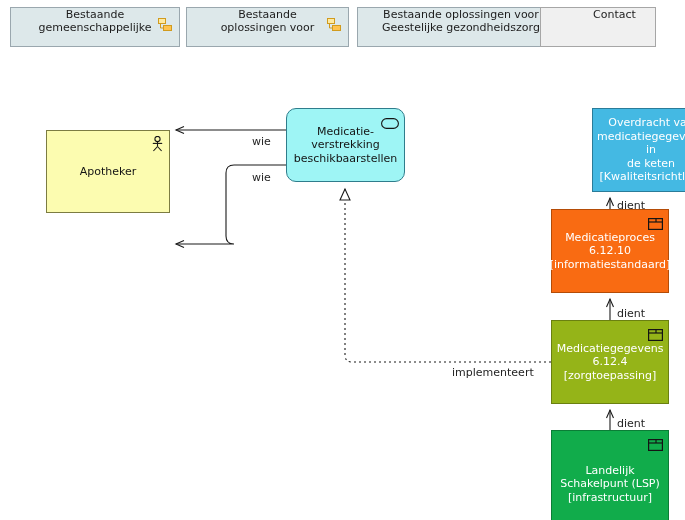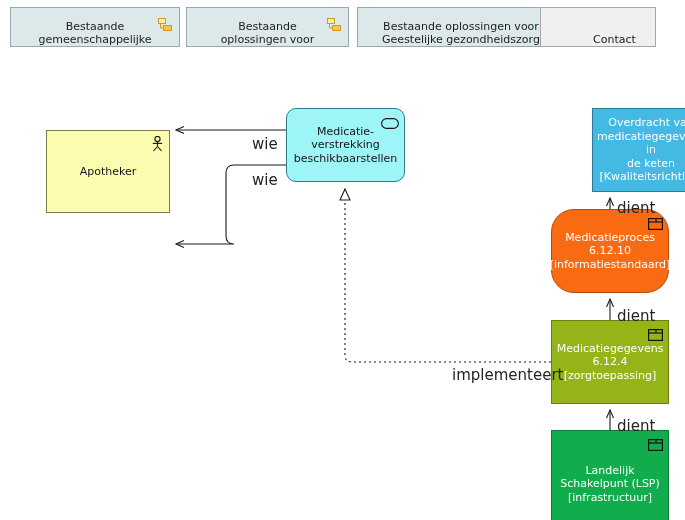--- a/index.html
+++ b/index.html
@@ -24,21 +24,21 @@
     height: 53px;
   }
   .tab {
     position: absolute;
     top: 7px;
     height: 40px;
     box-sizing: border-box;
     border: 1px solid #9aa7ae;
     background: #dde8ea;
     display: flex;
-    align-items: flex-end;
+    align-items: flex-start;
     justify-content: center;
     padding: 0 6px;
   }
   .tab.inactive {
     background: #f0f0f0;
     border: 1px solid #a6a6a6;
   }
   .tab-label {
     font-size: 11px;
     color: #1d1d1d;
@@ -98,31 +98,31 @@
   .node.actor .node-label { color: #141414; }
 
   .node.service {
     background: #9ef5f5;
     border-color: #2f7d8c;
     border-radius: 10px;
   }
   .node.service .node-label { color: #141414; }
 
   .node.blue   { background: #44b9e3; border-color: #2a7c99; margin-left: 41px; }
-  .node.orange { background: #f96b12; border-color: #b44c07; border-radius: 23px; }
+  .node.orange { background: #f96b12; border-color: #b44c07; }
   .node.olive  { background: #95b418; border-color: #6a8010; }
   .node.green  { background: #11ac4b; border-color: #0b7d36; }
   .node.blue .node-label,
   .node.orange .node-label,
   .node.olive .node-label,
   .node.green .node-label { color: #ffffff; }
 
   .edge-label {
     position: absolute;
-    font-size: 15px;
+    font-size: 11px;
     color: #242424;
     background: transparent;
     white-space: nowrap;
   }
 </style>
 </head>
 <body>
 
 <div id="tabbar">
 

